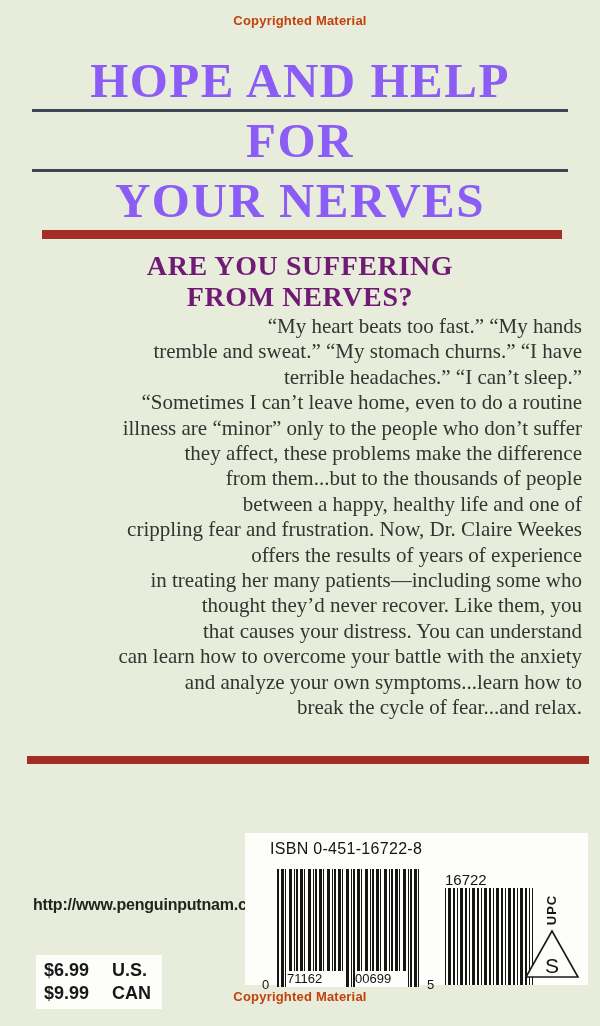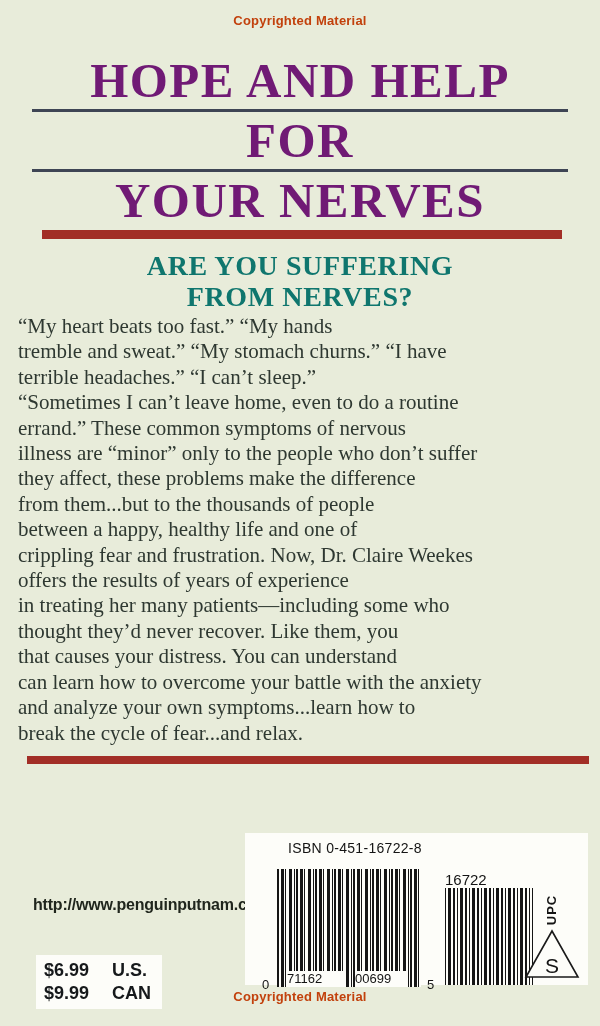--- a/index.html
+++ b/index.html
@@ -11,39 +11,39 @@
   .copyright{
     position:absolute;left:0;width:100%;text-align:center;
     font-family:"Liberation Sans",sans-serif;font-weight:bold;
     font-size:13px;color:#c2410c;letter-spacing:0.2px;
   }
   .copyright.top{top:13px;}
   .copyright.bottom{top:989px;}
 
   .title-block{
     position:absolute;top:54px;left:20px;width:560px;
-    text-align:center;color:#701a75;
+    text-align:center;color:#8b5cf6;
   }
   .title-line{
     font-size:49px;font-weight:bold;line-height:53px;letter-spacing:1.5px;
   }
   .title-rule{height:3px;background:#3e4554;margin:2px 12px;}
 
   .red-bar{position:absolute;background:#a22e26;}
   .red-bar.one{top:230px;left:42px;width:520px;height:9px;}
   .red-bar.two{top:756px;left:27px;width:562px;height:8px;}
 
   .heading{
     position:absolute;top:250px;left:0;width:100%;text-align:center;
-    font-weight:bold;font-size:28px;line-height:31px;color:#0f766e;
+    font-weight:bold;font-size:28px;line-height:31px;color:#701a75;
     letter-spacing:0.6px;
   }
 
   .body-text{
-    position:absolute;top:314px;left:18px;width:564px;text-align:left;
+    position:absolute;top:314px;left:18px;width:564px;text-align:right;
     font-size:21px;line-height:25.4px;color:#2e3831;
   }
 
   .url{
     position:absolute;top:896px;left:33px;
     font-family:"Liberation Sans",sans-serif;font-weight:bold;
     font-size:16px;color:#20261d;letter-spacing:-0.2px;
   }
 
   .price-box{
@@ -52,22 +52,22 @@
     font-family:"Liberation Sans",sans-serif;font-weight:bold;color:#16191b;
     display:grid;grid-template-columns:auto auto;column-gap:20px;
     align-content:center;row-gap:0;font-size:18px;line-height:23px;
   }
 
   .barcode-panel{
     position:absolute;top:833px;left:245px;width:343px;height:152px;
     background:#fdfdf9;font-family:"Liberation Sans",sans-serif;color:#141414;
   }
   .isbn{
-    position:absolute;top:7px;left:25px;width:170px;text-align:center;
-    font-size:14px;letter-spacing:0.3px;
+    position:absolute;top:7px;left:25px;width:170px;text-align:left;
+    font-size:16px;letter-spacing:0.3px;
   }
   .main-bars{
     position:absolute;top:36px;left:32px;width:144px;height:118px;
     background-color:#fdfdf9;
     background-image:repeating-linear-gradient(to right,
       #151515 0 2px,transparent 2px 4px,
       #151515 4px 7px,transparent 7px 8px,
       #151515 8px 9px,transparent 9px 12px,
       #151515 12px 15px,transparent 15px 17px,
       #151515 17px 18px,transparent 18px 19px);
@@ -124,21 +124,20 @@
   <div class="heading">
     <div>ARE YOU SUFFERING</div>
     <div>FROM NERVES?</div>
   </div>
 
   <div class="body-text">
     <div class="bline">“My heart beats too fast.” “My hands</div>
     <div class="bline">tremble and sweat.” “My stomach churns.” “I have</div>
     <div class="bline">terrible headaches.” “I can’t sleep.”</div>
     <div class="bline">“Sometimes I can’t leave home, even to do a routine</div>
-    <div class="bline">errand.” These common symptoms of nervous</div>
     <div class="bline">illness are “minor” only to the people who don’t suffer</div>
     <div class="bline">they affect, these problems make the difference</div>
     <div class="bline">from them...but to the thousands of people</div>
     <div class="bline">between a happy, healthy life and one of</div>
     <div class="bline">crippling fear and frustration. Now, Dr. Claire Weekes</div>
     <div class="bline">offers the results of years of experience</div>
     <div class="bline">in treating her many patients—including some who</div>
     <div class="bline">thought they’d never recover. Like them, you</div>
     <div class="bline">that causes your distress. You can understand</div>
     <div class="bline">can learn how to overcome your battle with the anxiety</div>

